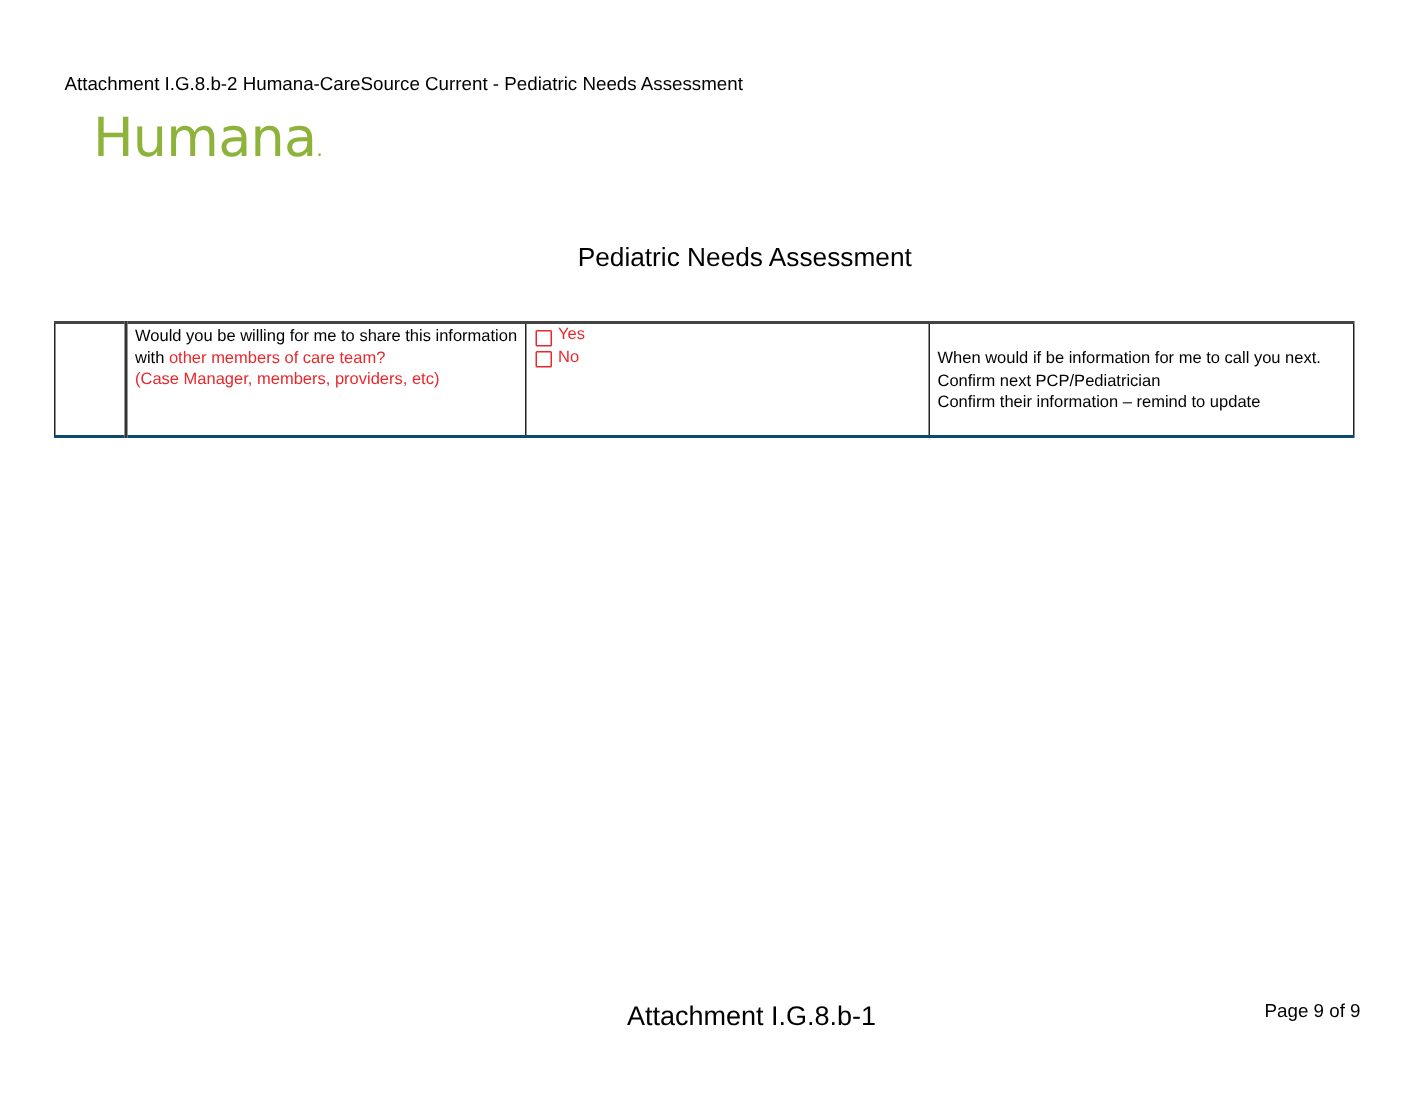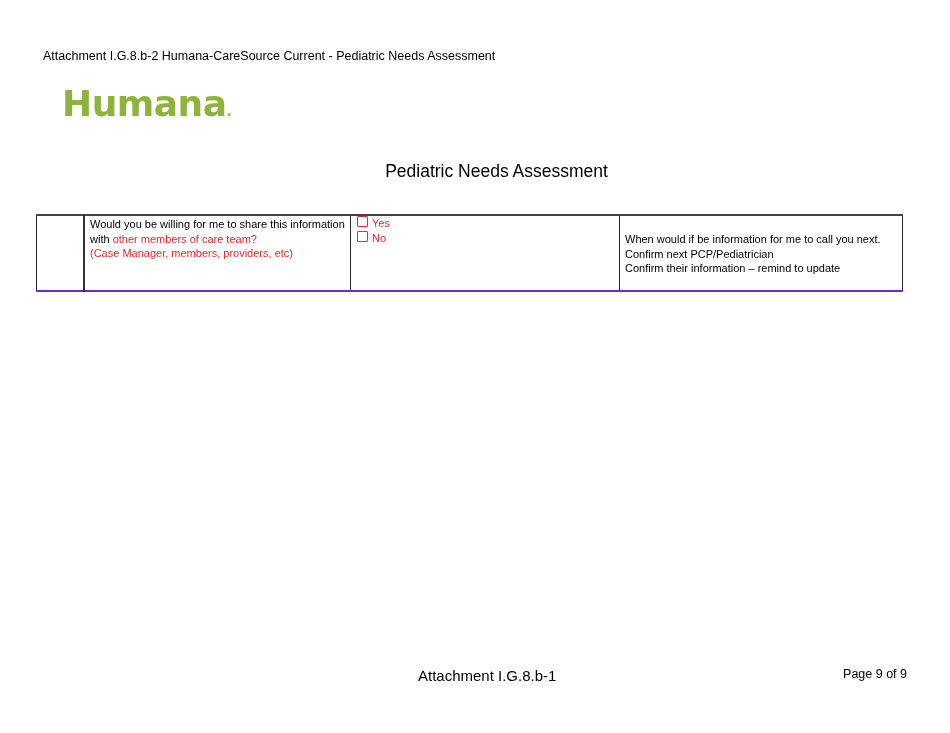--- a/index.html
+++ b/index.html
@@ -5,50 +5,50 @@
     html, body { margin: 0; padding: 0; background: #ffffff; }
     body {
       width: 950px; height: 733px; position: relative; overflow: hidden;
       font-family: "Liberation Sans", sans-serif; color: #000;
     }
     .header-line {
       position: absolute; left: 43px; top: 49px;
       font-size: 12.5px; letter-spacing: 0;
     }
     .logo {
-      position: absolute; left: 62px; top: 83px;
-      font-family: "DejaVu Sans", sans-serif; font-weight: bold;
+      position: absolute; left: 62px; top: 72px;
+      font-family: "DejaVu Sans", sans-serif; font-weight: normal;
       font-size: 36px; letter-spacing: -0.5px;
     }
     .logo .dot { font-size: 14px; }
     .page-title {
       position: absolute; left: 0; width: 993px; top: 161px; text-align: center;
       font-size: 17.5px;
     }
     table.assess {
       position: absolute; left: 36px; top: 214px; width: 867px;
       border-collapse: collapse; font-size: 11px; line-height: 14.5px;
     }
     table.assess td {
       border: 1px solid #222; vertical-align: top; padding: 0;
       height: 58px;
     }
-    table.assess tr { border-top: 2px solid #444; border-bottom: 2px solid #6d28d9; }
+    table.assess tr { border-top: 2px solid #444; border-bottom: 2px solid #0c4a6e; }
     td.col-num { width: 46px; border-right: 2px solid #333 !important; }
     td.col-q { width: 256px; padding: 1px 4px 0 5px !important; }
     td.col-opt { width: 262px; padding: 0 0 0 6px !important; }
     td.col-notes { padding: 16px 5px 0 5px !important; }
     .red { color: #e8282d; }
-    .opt { display: flex; align-items: flex-start; height: 14.5px; color: #e8282d; }
+    .opt { display: flex; align-items: flex-end; height: 14.5px; color: #e8282d; }
     .box {
       width: 11px; height: 11px; border: 1.3px solid #e8282d; border-radius: 1px;
       display: inline-block; margin-right: 4px; box-sizing: border-box;
     }
     .footer-center {
-      position: absolute; left: 418px; top: 667px; font-size: 15px;
+      position: absolute; left: 418px; top: 667px; font-size: 18px;
     }
     .footer-right {
       position: absolute; right: 43px; top: 667px; font-size: 12.5px;
     }
   </style>
 </head>
 <body>
 
 <div class="header-line">Attachment I.G.8.b-2 Humana-CareSource Current - Pediatric Needs Assessment</div>
 

